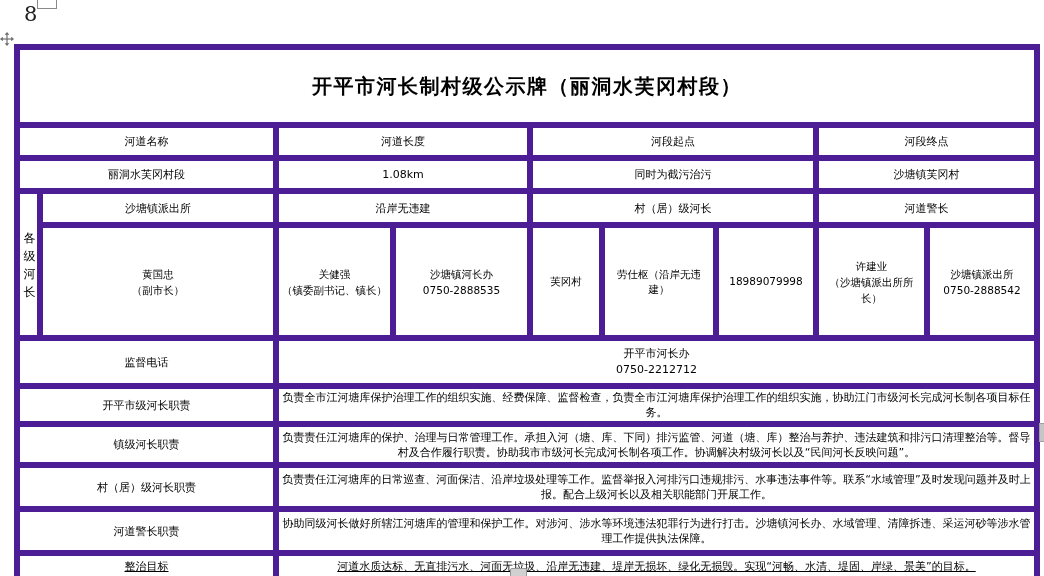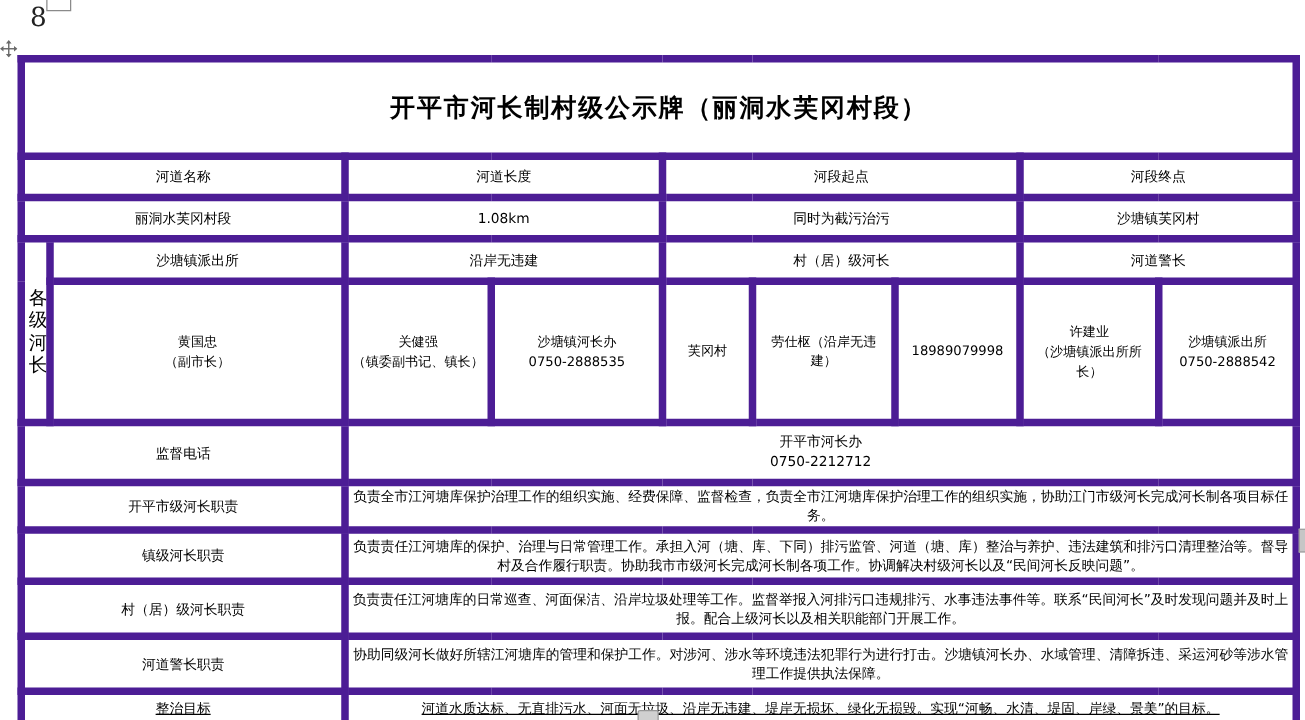--- a/index.html
+++ b/index.html
@@ -43,21 +43,21 @@
   tr.row-h34 td { height:34px; }
   tr.row-big td { height:113px; font-size:10.5px; }
   tr.row-sup td { height:48px; }
   tr.row-d1 td { height:30px; }
   tr.row-d2 td { height:41px; }
   tr.row-d3 td { height:44px; }
   tr.row-d4 td { height:44px; }
   tr.row-d5 td { height:26px;text-decoration:underline; }
   td.vert-label div {
     width:13px; margin:0 auto; word-break:break-all;
-    line-height:18px; font-size:15px;
+    line-height:18px; font-size:12px;
   }
   td.duty-text {
     text-align:left; padding:3px 7px; font-size:10.5px; line-height:15.5px;
   }
   .two-line div { line-height:16px; }
 </style>
 </head>
 <body>
 
 <div class="screen">
@@ -157,21 +157,21 @@
       <td colspan="7" class="duty-text">负责全市江河塘库保护治理工作的组织实施、经费保障、监督检查，负责全市江河塘库保护治理工作的组织实施，协助江门市级河长完成河长制各项目标任务。</td>
     </tr>
 
     <tr class="row-d2">
       <td colspan="2">镇级河长职责</td>
       <td colspan="7" class="duty-text">负责责任江河塘库的保护、治理与日常管理工作。承担入河（塘、库、下同）排污监管、河道（塘、库）整治与养护、违法建筑和排污口清理整治等。督导村及合作履行职责。协助我市市级河长完成河长制各项工作。协调解决村级河长以及“民间河长反映问题”。</td>
     </tr>
 
     <tr class="row-d3">
       <td colspan="2">村（居）级河长职责</td>
-      <td colspan="7" class="duty-text">负责责任江河塘库的日常巡查、河面保洁、沿岸垃圾处理等工作。监督举报入河排污口违规排污、水事违法事件等。联系“民间河长”及时发现问题并及时上报。配合上级河长以及相关职能部门开展工作。</td>
+      <td colspan="7" class="duty-text">负责责任江河塘库的日常巡查、河面保洁、沿岸垃圾处理等工作。监督举报入河排污口违规排污、水事违法事件等。联系“水域管理”及时发现问题并及时上报。配合上级河长以及相关职能部门开展工作。</td>
     </tr>
 
     <tr class="row-d4">
       <td colspan="2">河道警长职责</td>
       <td colspan="7" class="duty-text">协助同级河长做好所辖江河塘库的管理和保护工作。对涉河、涉水等环境违法犯罪行为进行打击。沙塘镇河长办、水域管理、清障拆违、采运河砂等涉水管理工作提供执法保障。</td>
     </tr>
 
     <tr class="row-d5">
       <td colspan="2">整治目标</td>
       <td colspan="7" class="duty-text">河道水质达标、无直排污水、河面无垃圾、沿岸无违建、堤岸无损坏、绿化无损毁。实现“河畅、水清、堤固、岸绿、景美”的目标。</td>

